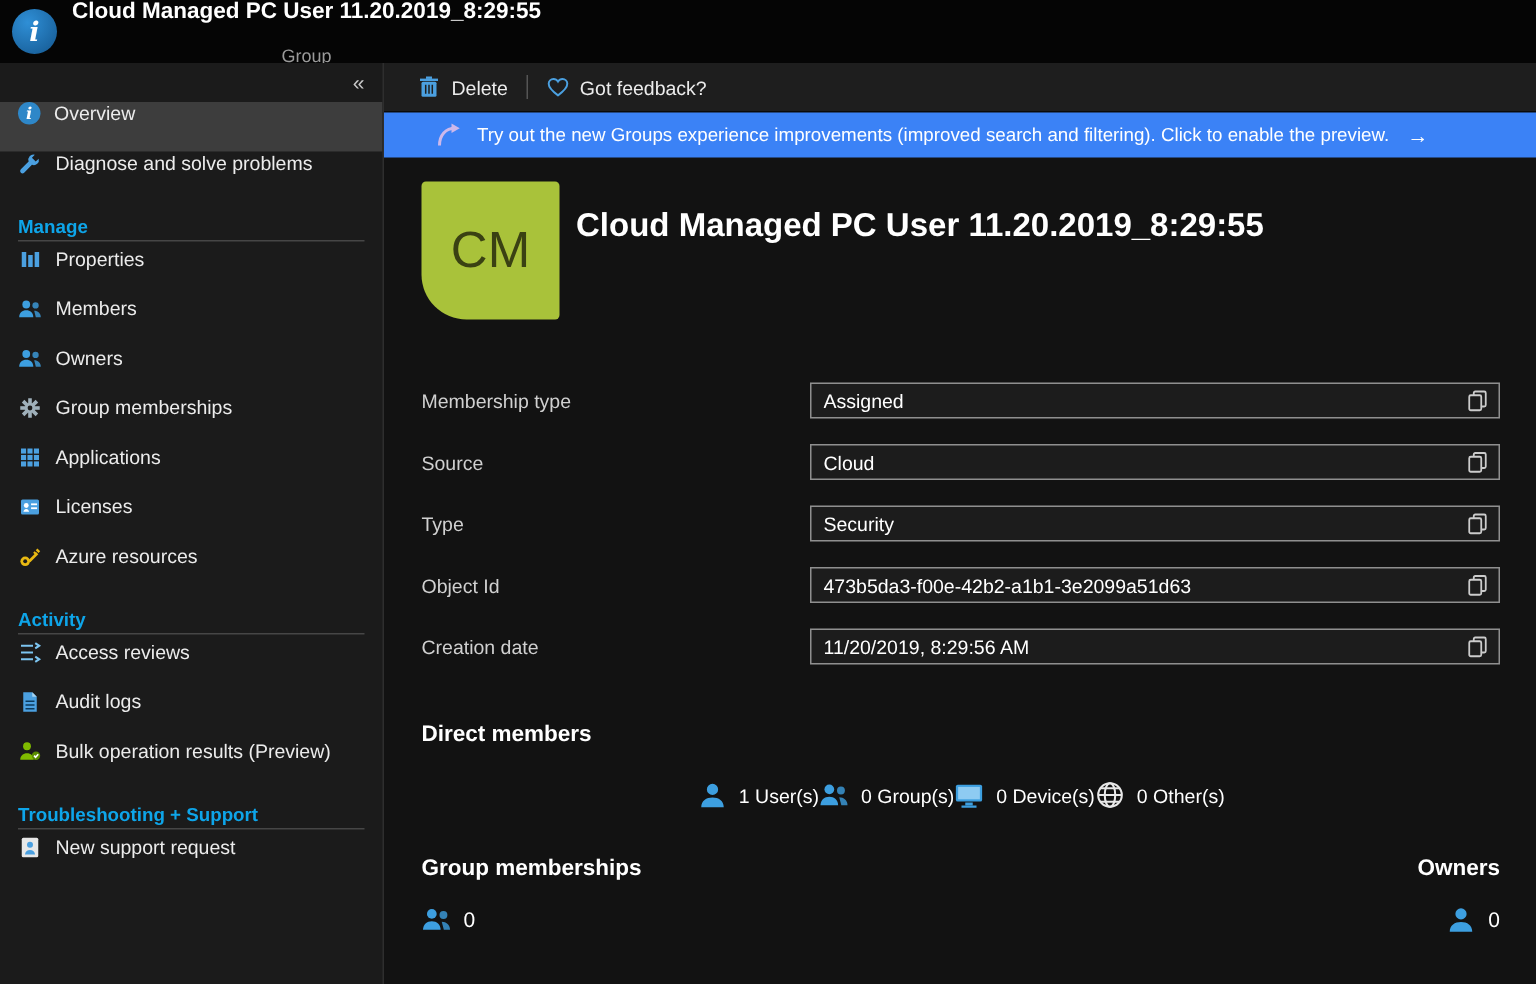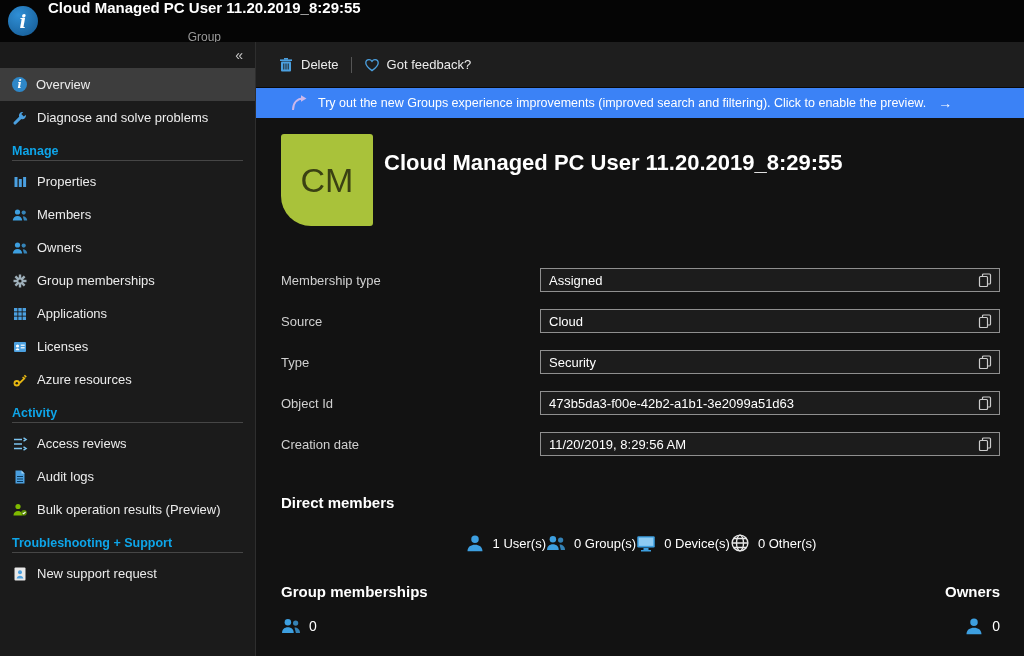--- a/index.html
+++ b/index.html
@@ -14,34 +14,34 @@
     display:flex;align-items:center;justify-content:center;
     font-family:"DejaVu Serif",serif;font-style:italic;font-weight:bold;font-size:18px;color:#fff;}
   .htitle{font-size:15px;font-weight:bold;line-height:17px;}
   .hsub{font-size:12px;color:#9a9a9a;margin-top:14px;text-align:center;}
 
   
   .bodyrow{display:flex;height:614px;}
   .sidebar{width:256px;background:#1b1b1b;border-right:1px solid #2e2e2e;overflow:hidden;}
   .collapse{height:26px;display:flex;justify-content:flex-end;align-items:center;
     padding-right:12px;color:#c8c8c8;font-size:14px;cursor:pointer;}
-  .item{height:33px;display:flex;align-items:center;gap:9px;padding:0 18px 0 12px;
+  .item{height:33px;display:flex;align-items:flex-start;gap:9px;padding:0 18px 0 12px;
     font-size:13px;color:#ececec;cursor:pointer;white-space:nowrap;}
   .item.selected{background:#3d3d3d;}
   .sec{margin:10px 12px 4px;padding-bottom:2px;border-bottom:1px solid #464646;
     font-weight:bold;font-size:12.5px;color:#0ea5e9;}
   .ic{width:16px;height:16px;flex:0 0 auto;display:block;}
   .info-badge{width:15px;height:15px;border-radius:50%;background:#2e87c8;flex:0 0 auto;
     display:flex;align-items:center;justify-content:center;color:#fff;
     font-family:"DejaVu Serif",serif;font-style:italic;font-weight:bold;font-size:11px;}
   .info-badge::before{content:"i";}
 
   
   .main{flex:1;display:flex;flex-direction:column;background:#121212;min-width:0;}
-  .toolbar{height:46px;background:#1e1e1e;display:flex;align-items:center;padding-left:10px;
+  .toolbar{height:33px;background:#1e1e1e;display:flex;align-items:center;padding-left:10px;
     border-bottom:1px solid #0a0a0a;flex:0 0 auto;}
   .cmd{background:none;border:none;color:#ececec;font-size:13px;display:flex;align-items:center;
     gap:7px;padding:0 12px;height:100%;cursor:pointer;}
   .sep{width:1px;height:16px;background:#555;}
 
   .banner{height:30px;background:#3b82f6;display:flex;align-items:center;padding-left:34px;
     gap:10px;font-size:12.5px;color:#fff;cursor:pointer;flex:0 0 auto;}
   .barrow{font-size:14px;margin-left:2px;}
 
   .content{flex:1;padding:0 24px 0 25px;overflow:hidden;}

